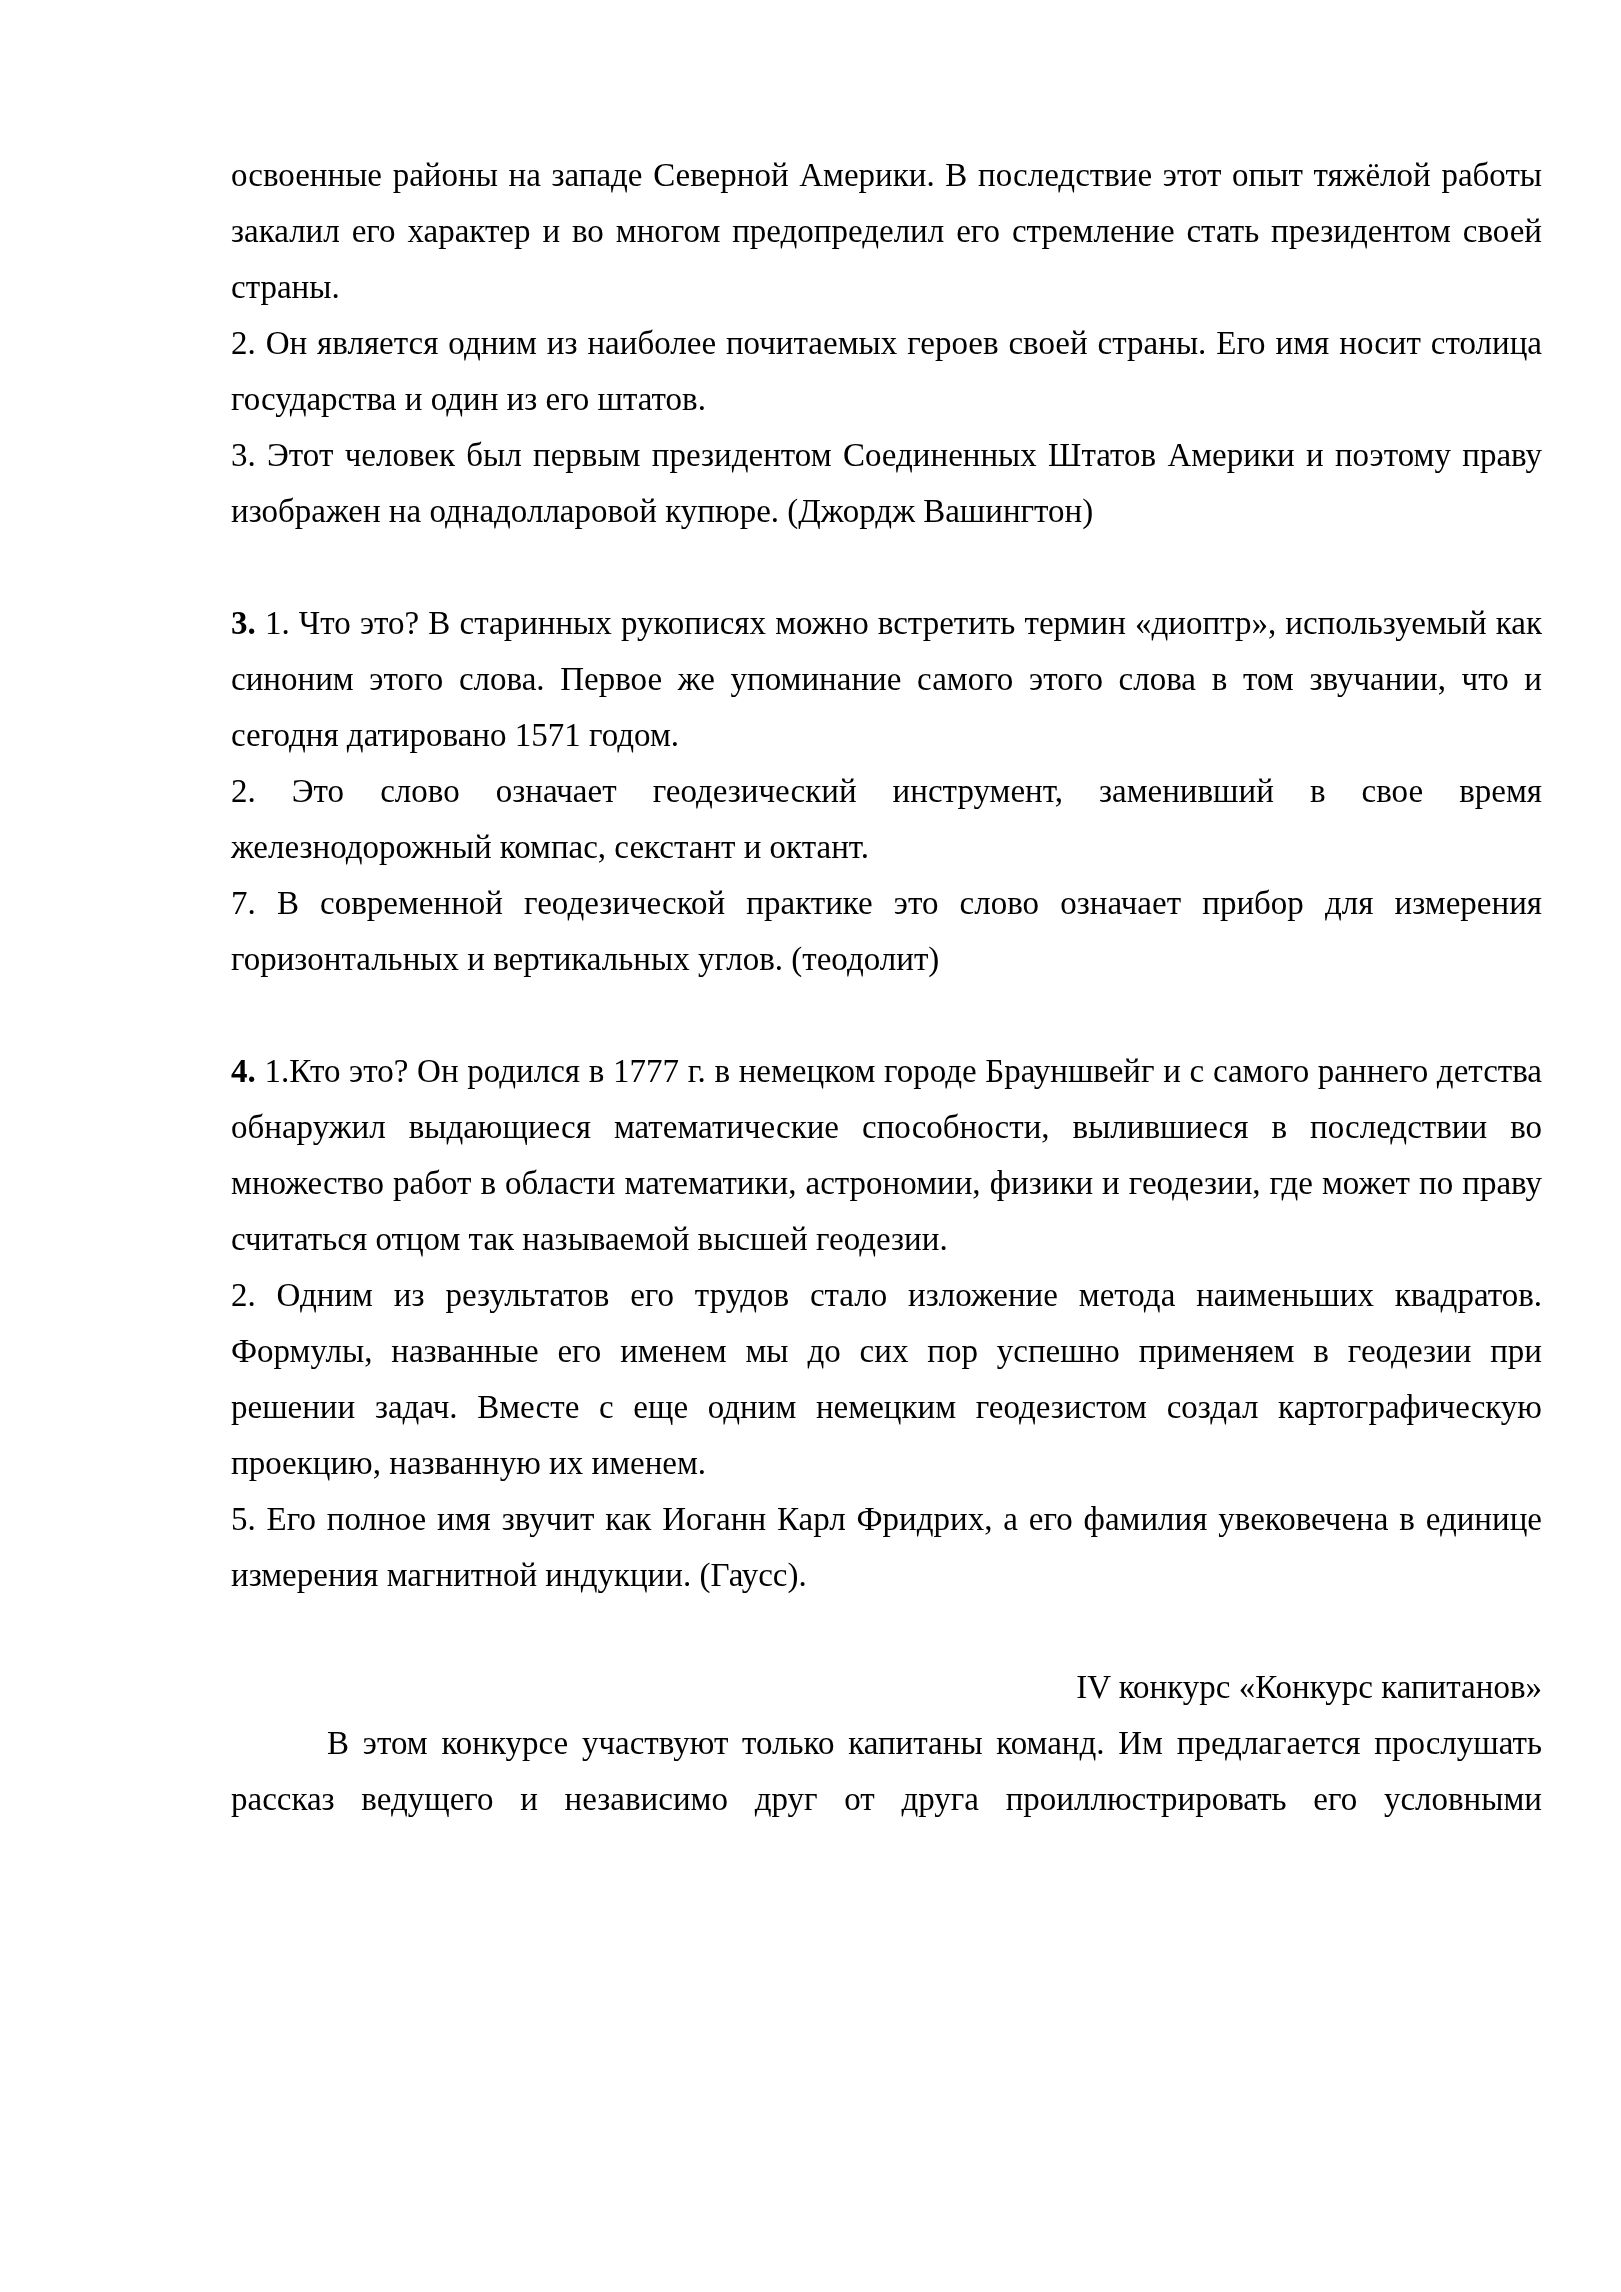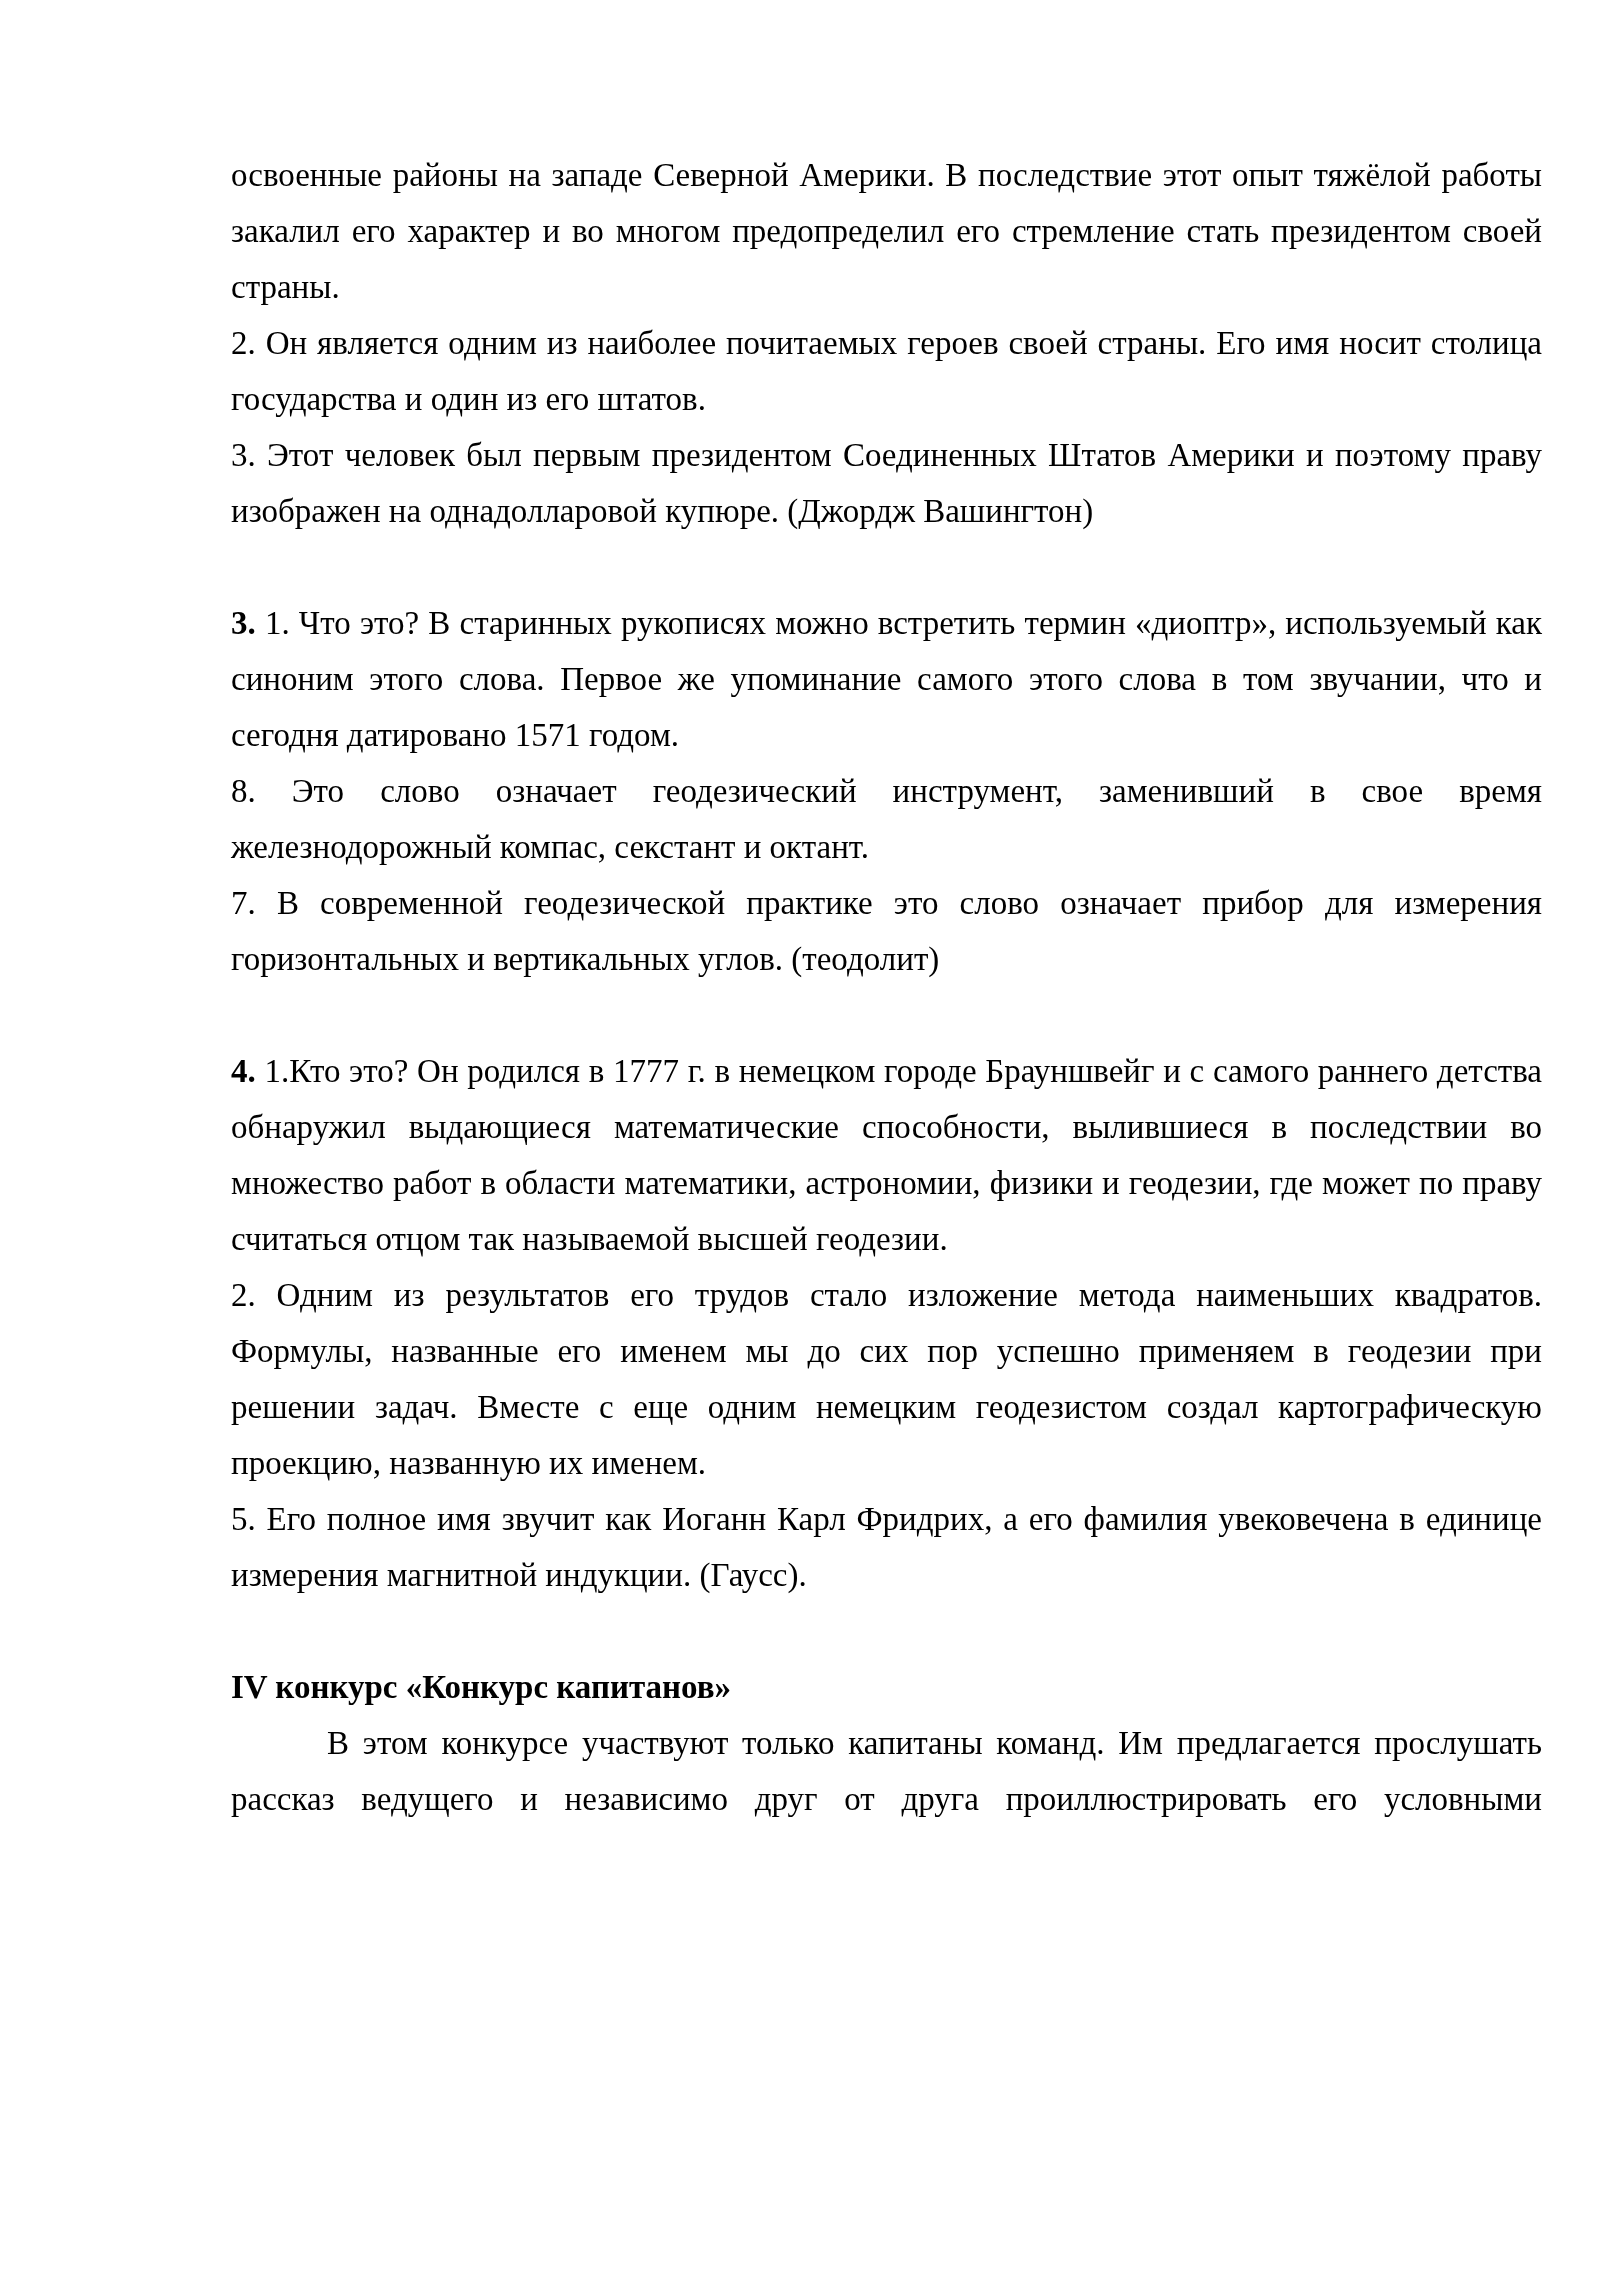--- a/index.html
+++ b/index.html
@@ -36,40 +36,40 @@
     text-indent: 96px;
   }
   .last-just {
     text-align-last: justify;
   }
   .heading {
     margin: 56px 0 0 0;
     padding: 0;
     font-size: 33px;
     line-height: 56px;
-    font-weight: bold;
-    text-align: left;
+    font-weight: normal;
+    text-align: right;
   }
   .bp { font-weight: bold; }
 </style>
 </head>
 <body>
 
 <div class="page">
   <div class="content">
 
     <p class="para"><b class="bp"></b><span>освоенные районы на западе Северной Америки. В последствие этот опыт тяжёлой работы закалил его характер и во многом предопределил его стремление стать президентом своей страны.</span></p>
 
     <p class="para"><b class="bp"></b><span>2. Он является одним из наиболее почитаемых героев своей страны. Его имя носит столица государства и один из его штатов.</span></p>
 
     <p class="para"><b class="bp"></b><span>3. Этот человек был первым президентом Соединенных Штатов Америки и поэтому праву изображен на однадолларовой купюре. (Джордж Вашингтон)</span></p>
 
     <p class="para gap"><b class="bp">3.</b><span> 1. Что это? В старинных рукописях можно встретить термин «диоптр», используемый как синоним этого слова. Первое же упоминание самого этого слова в том звучании, что и сегодня датировано 1571 годом.</span></p>
 
-    <p class="para"><b class="bp"></b><span>8. Это слово означает геодезический инструмент, заменивший в свое время железнодорожный компас, секстант и октант.</span></p>
+    <p class="para"><b class="bp"></b><span>2. Это слово означает геодезический инструмент, заменивший в свое время железнодорожный компас, секстант и октант.</span></p>
 
     <p class="para"><b class="bp"></b><span>7. В современной геодезической практике это слово означает прибор для измерения горизонтальных и вертикальных углов. (теодолит)</span></p>
 
     <p class="para gap"><b class="bp">4.</b><span> 1.Кто это? Он родился в 1777 г. в немецком городе Брауншвейг и с самого раннего детства обнаружил выдающиеся математические способности, вылившиеся в последствии во множество работ в области математики, астрономии, физики и геодезии, где может по праву считаться отцом так называемой высшей геодезии.</span></p>
 
     <p class="para"><b class="bp"></b><span>2. Одним из результатов его трудов стало изложение метода наименьших квадратов. Формулы, названные его именем мы до сих пор успешно применяем в геодезии при решении задач. Вместе с еще одним немецким геодезистом создал картографическую проекцию, названную их именем.</span></p>
 
     <p class="para"><b class="bp"></b><span>5. Его полное имя звучит как Иоганн Карл Фридрих, а его фамилия увековечена в единице измерения магнитной индукции. (Гаусс).</span></p>
 
 

